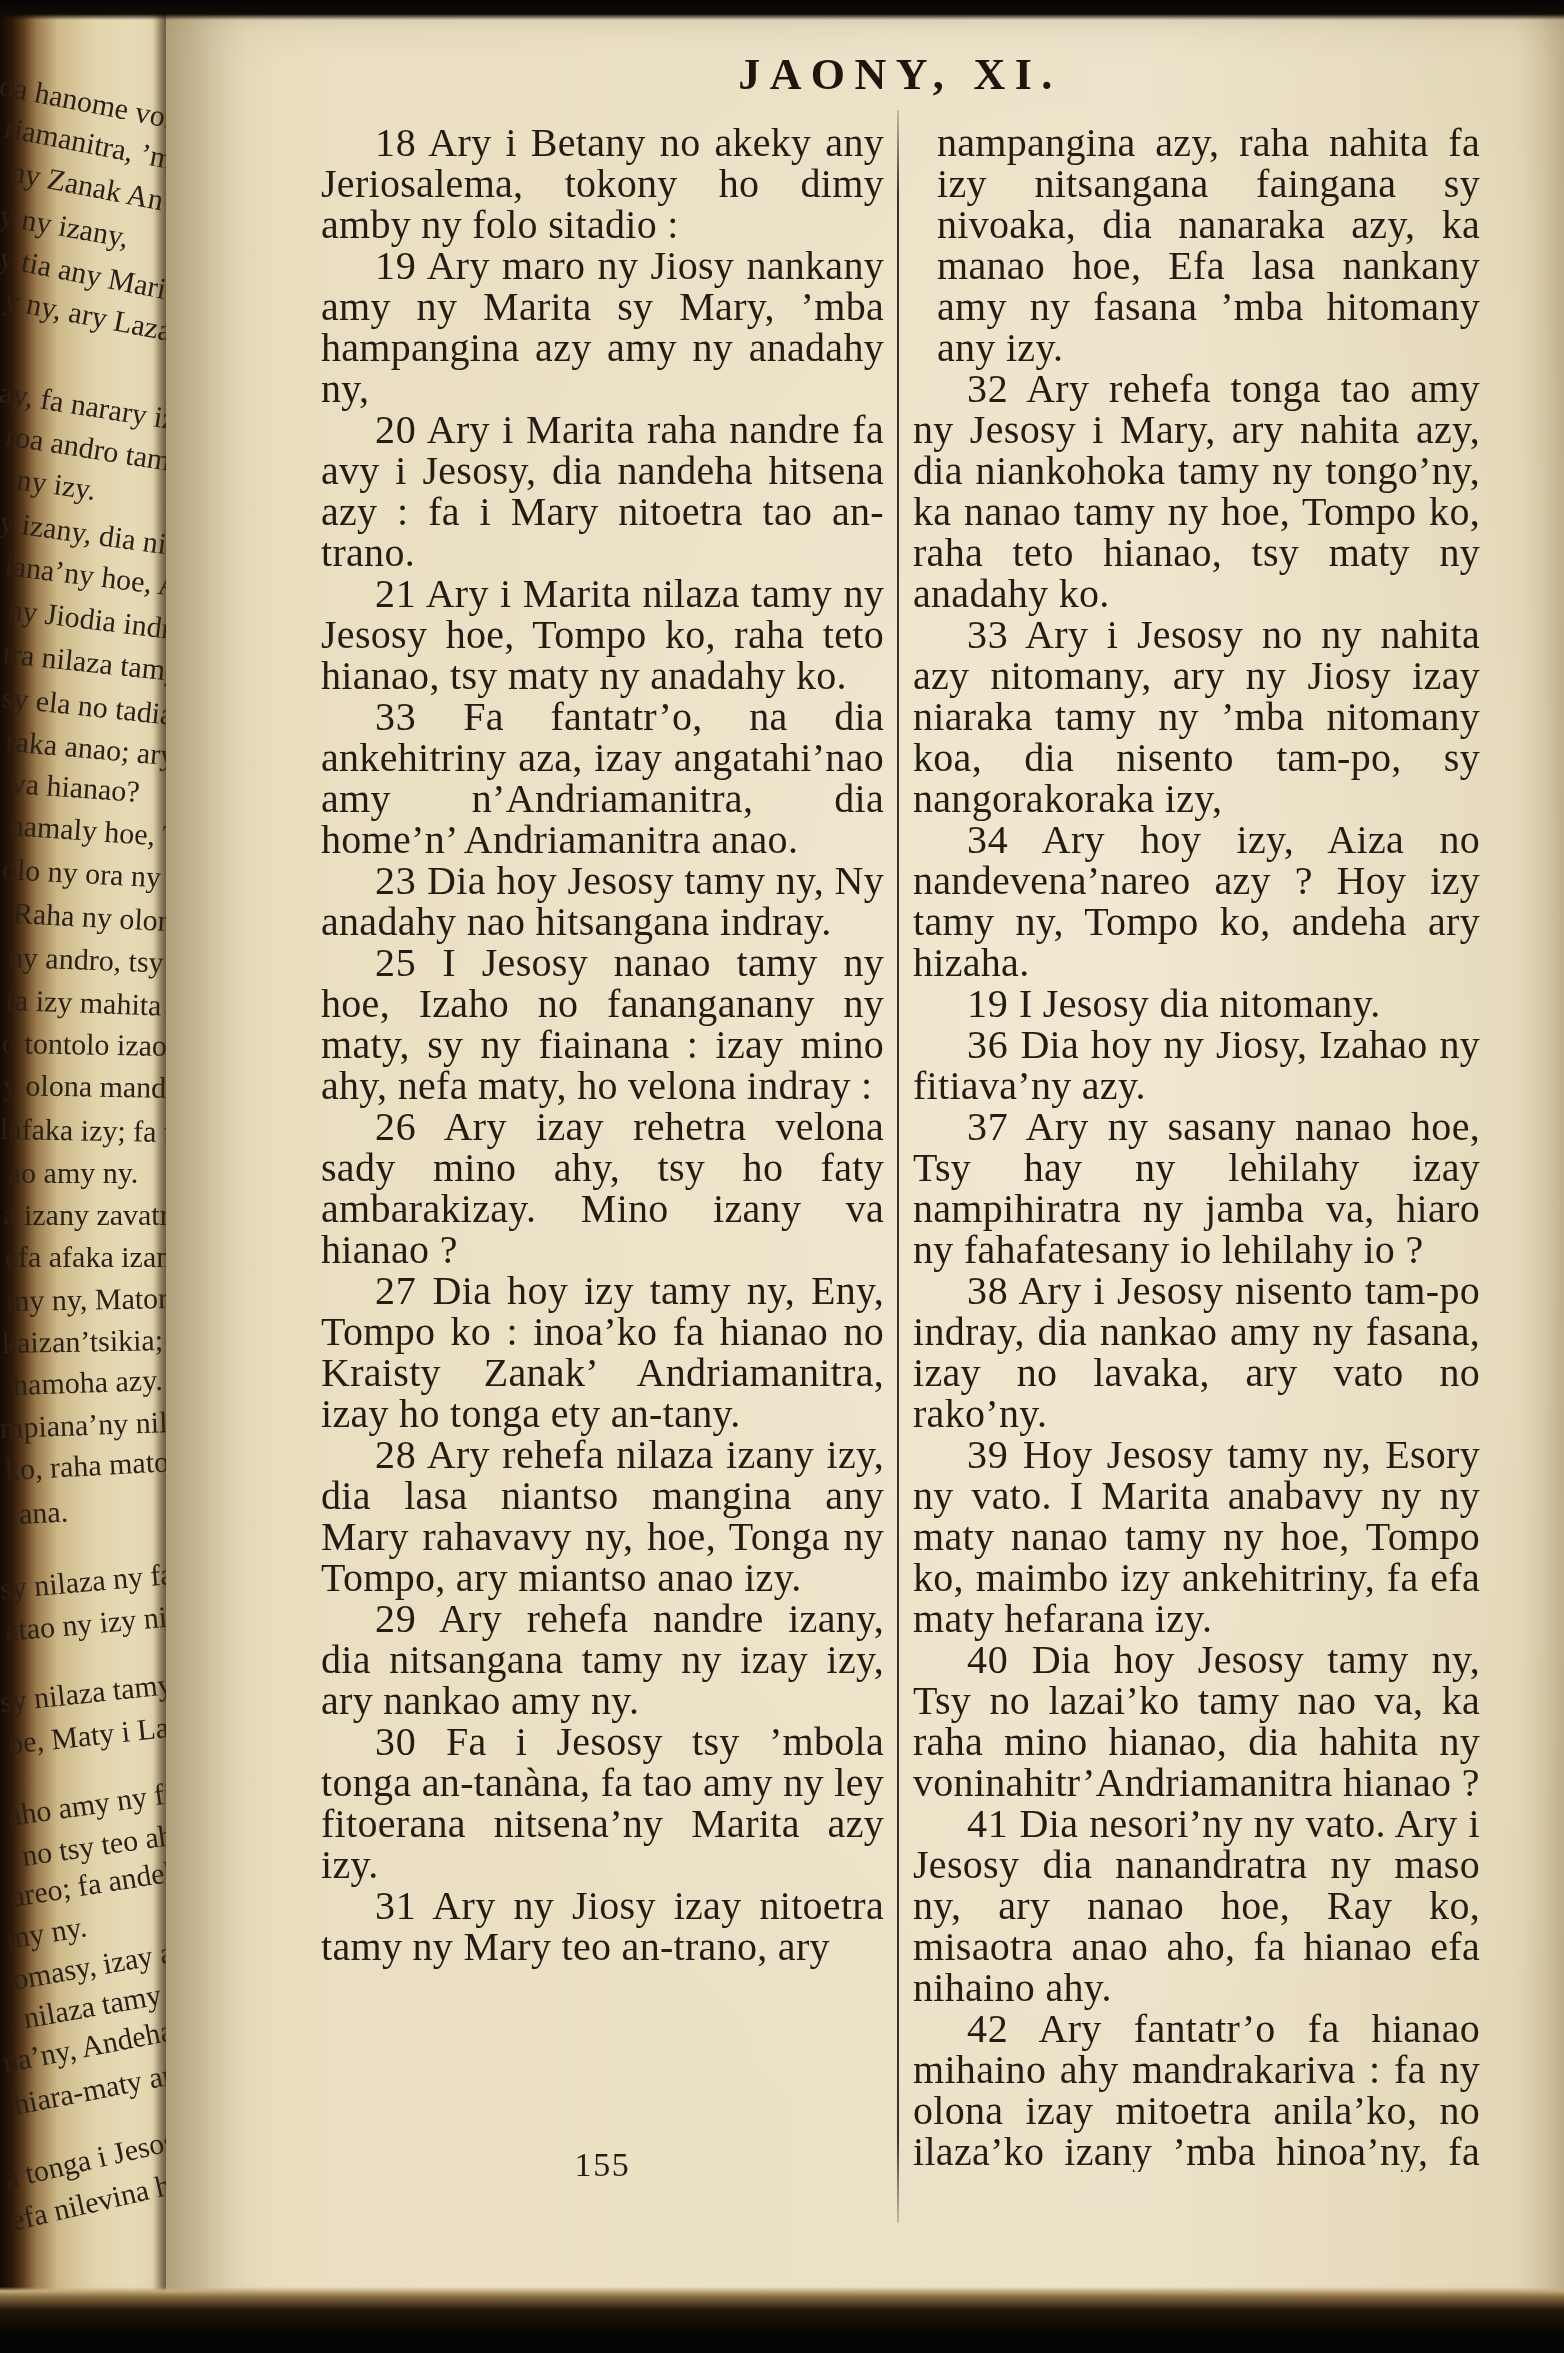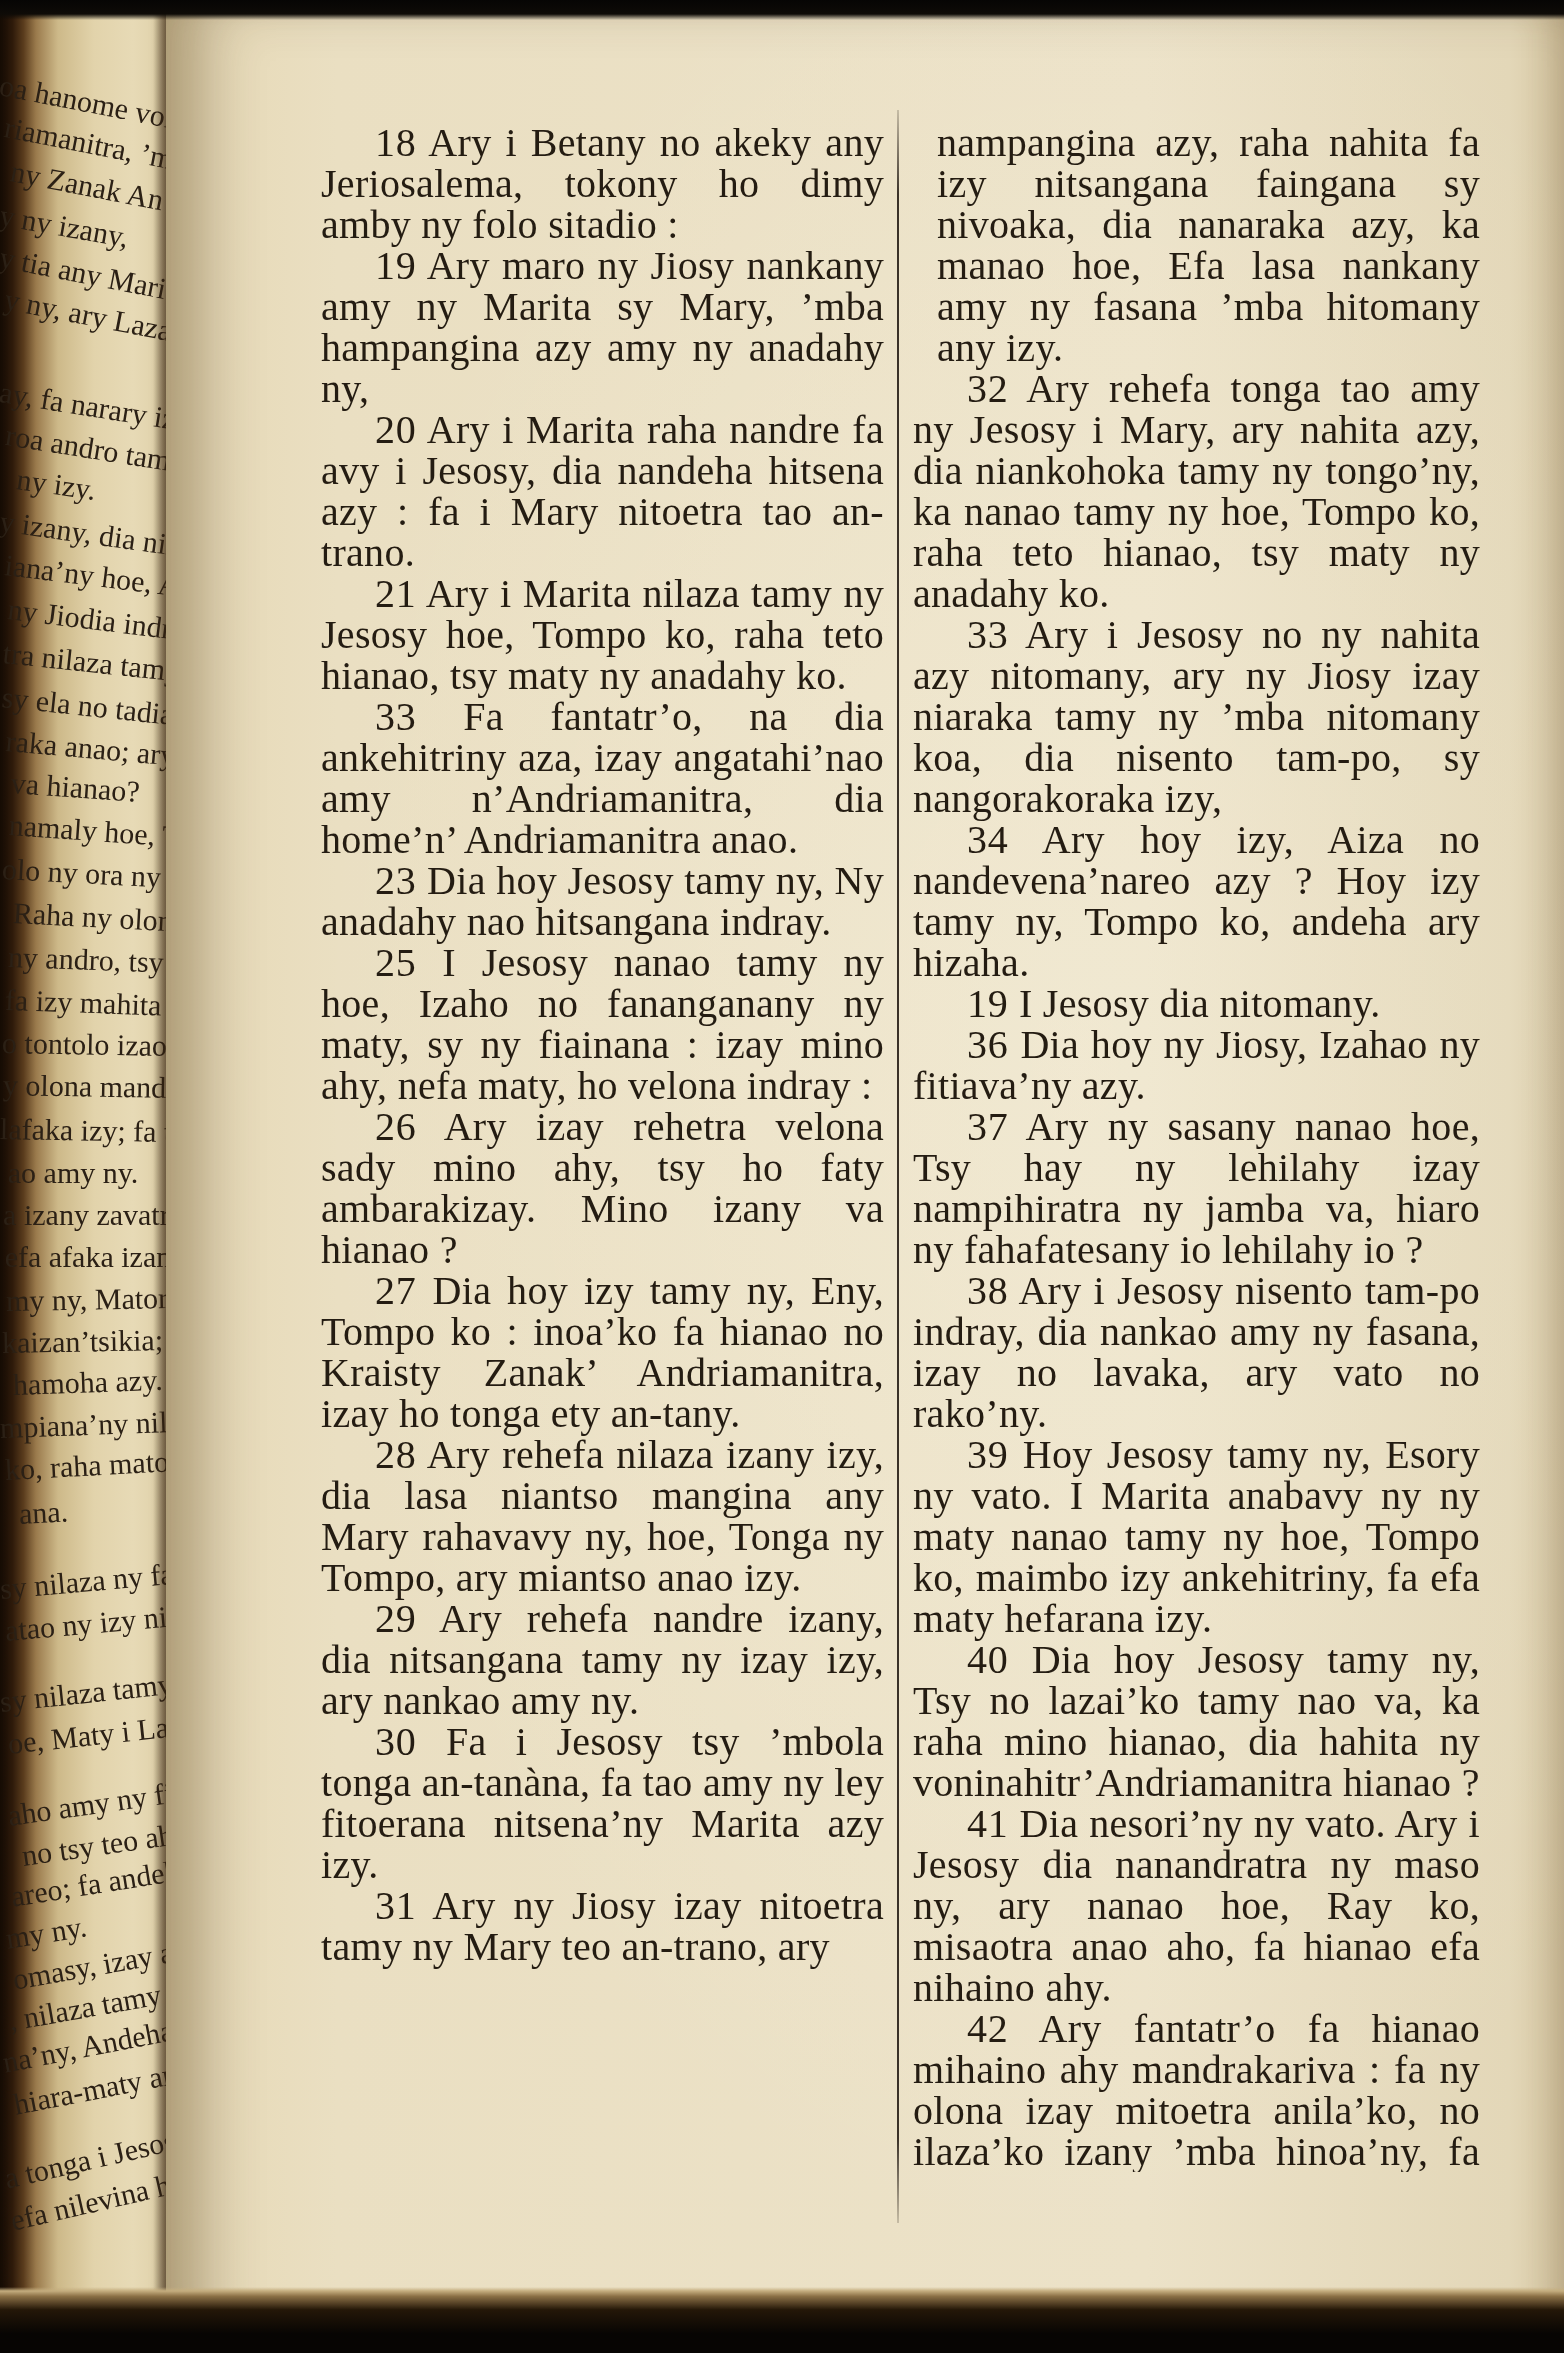--- a/index.html
+++ b/index.html
@@ -133,20 +133,21 @@
       <div class="fragment" style="top: 1964px; left: 12.5px; transform: rotate(-10deg);">omasy, izay atao</div>
       <div class="fragment" style="top: 2005px; left: 9.4px; transform: rotate(-10deg);">, nilaza tamy ny</div>
       <div class="fragment" style="top: 2047px; left: 3.1px; transform: rotate(-11deg);">na’ny, Andeha isi</div>
       <div class="fragment" style="top: 2089px; left: 14px; transform: rotate(-11deg);">hiara-maty amy</div>
       <div class="fragment" style="top: 2163px; left: 4.7px; transform: rotate(-13deg);">a tonga i Jesosy,</div>
       <div class="fragment" style="top: 2205px; left: 11px; transform: rotate(-13deg);">efa nilevina hefa</div>
     </div>
   <div class="gutter"></div>
 
   <div class="main-page">
+    <div class="running-head">JAONY, XI.</div>
 
     <div class="text-col col-left">
         <p class="verse"><span class="vnum">18</span> Ary i Betany no akeky any Jeriosalema, tokony ho dimy amby ny folo sitadio&nbsp;:</p>
         <p class="verse"><span class="vnum">19</span> Ary maro ny Jiosy nankany amy ny Marita sy Mary, ’mba hampangina azy amy ny anadahy ny,</p>
         <p class="verse"><span class="vnum">20</span> Ary i Marita raha nandre fa avy i Jesosy, dia nandeha hitsena azy&nbsp;: fa i Mary nitoetra tao an-trano.</p>
         <p class="verse"><span class="vnum">21</span> Ary i Marita nilaza tamy ny Jesosy hoe, Tompo ko, raha teto hianao, tsy maty ny anadahy ko.</p>
         <p class="verse"><span class="vnum">33</span> Fa fantatr’o, na dia ankehitriny aza, izay angatahi’nao amy n’Andriamanitra, dia home’n’ Andriamanitra anao.</p>
         <p class="verse"><span class="vnum">23</span> Dia hoy Jesosy tamy ny, Ny anadahy nao hitsangana indray.</p>
         <p class="verse"><span class="vnum">25</span> I Jesosy nanao tamy ny hoe, Izaho no fananganany ny maty, sy ny fiainana&nbsp;: izay mino ahy, nefa maty, ho velona indray&nbsp;:</p>
         <p class="verse"><span class="vnum">26</span> Ary izay rehetra velona sady mino ahy, tsy ho faty ambarakizay.  Mino izany va hianao&nbsp;?</p>
@@ -167,18 +168,19 @@
         <p class="verse"><span class="vnum">19</span> I Jesosy dia nitomany.</p>
         <p class="verse"><span class="vnum">36</span> Dia hoy ny Jiosy, Izahao ny fitiava’ny azy.</p>
         <p class="verse"><span class="vnum">37</span> Ary ny sasany nanao hoe, Tsy hay ny lehilahy izay nampihiratra ny jamba va, hiaro ny fahafatesany io lehilahy io&nbsp;?</p>
         <p class="verse"><span class="vnum">38</span> Ary i Jesosy nisento tam-po indray, dia nankao amy ny fasana, izay no lavaka, ary vato no rako’ny.</p>
         <p class="verse"><span class="vnum">39</span> Hoy Jesosy tamy ny, Esory ny vato.  I Marita anabavy ny ny maty nanao tamy ny hoe, Tompo ko, maimbo izy ankehitriny, fa efa maty hefarana izy.</p>
         <p class="verse"><span class="vnum">40</span> Dia hoy Jesosy tamy ny, Tsy no lazai’ko tamy nao va, ka raha mino hianao, dia hahita ny voninahitr’Andriamanitra hianao&nbsp;?</p>
         <p class="verse"><span class="vnum">41</span> Dia nesori’ny ny vato.  Ary i Jesosy dia nanandratra ny maso ny, ary nanao hoe, Ray ko, misaotra anao aho, fa hianao efa nihaino ahy.</p>
         <p class="verse"><span class="vnum">42</span> Ary fantatr’o fa hianao mihaino ahy mandrakariva&nbsp;: fa ny olona izay mitoetra anila’ko, no ilaza’ko izany ’mba hinoa’ny, fa hianao no efa naniraka ahy.</p>
       </div>
 
+    <div class="page-number">155</div>
   </div>
 
   <div class="top-bar"></div>
   <div class="bottom-bar"></div>
 </div>
 
 
 </body></html>

